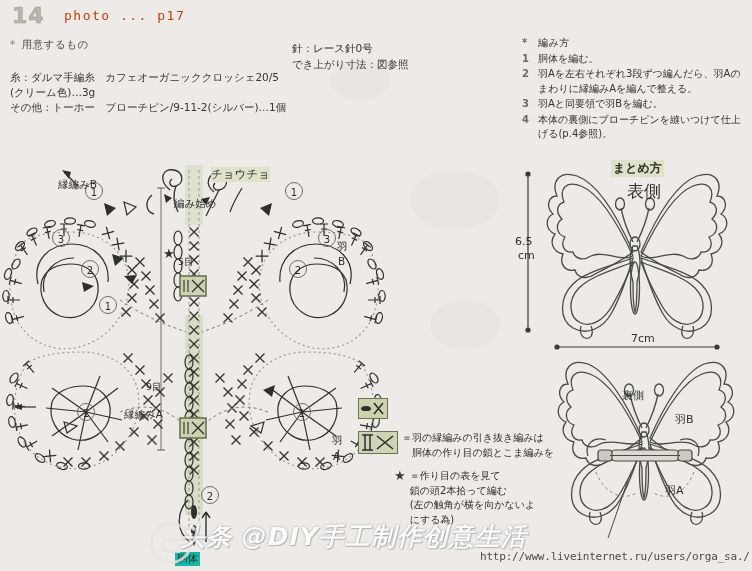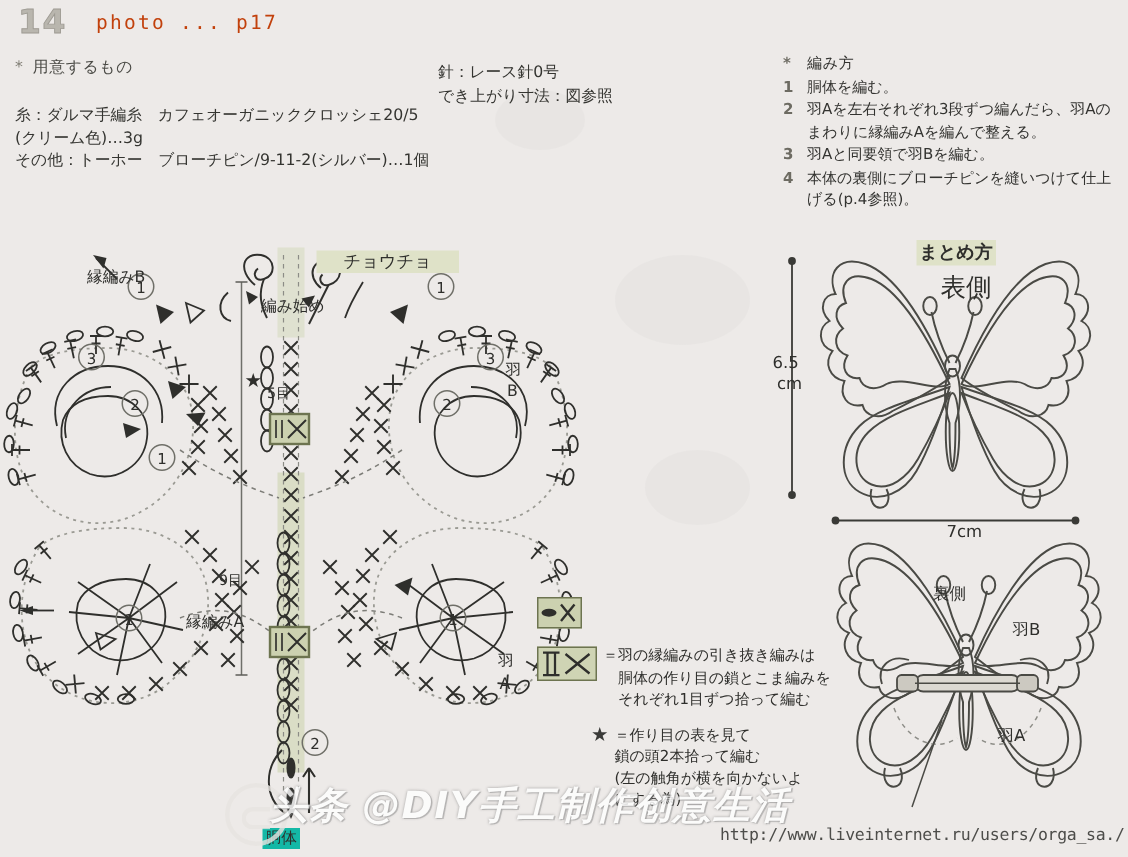--- a/index.html
+++ b/index.html
@@ -784,21 +784,21 @@
       </g>
       <path d="M13,257 l9,-3 l0,6 z" fill="#2f2f2c"></path>
 
       <g stroke="#5d5d58" stroke-width="1">
         <line x1="157" y1="38" x2="165" y2="38"></line>
         <line x1="157" y1="300" x2="165" y2="300"></line>
       </g>
     </svg>
   </div>
 
-  <div class="lbl" style="left:211px;top:167px;font-size:11.5px;background:#dfe2c8;padding:0 18px;">チョウチョ</div>
+  <div class="lbl" style="left:211px;top:167px;font-size:11.5px;background:#dfe2c8;padding:0 0;">チョウチョ</div>
   <div class="lbl" style="left:58px;top:178px;">縁編みB</div>
   <div class="lbl" style="left:174px;top:197px;">編み始め</div>
   <div class="lbl sm" style="left:178px;top:256px;">5目</div>
   <div class="lbl sm" style="left:146px;top:381px;">9目</div>
   <div class="lbl" style="left:124px;top:408px;">縁編みA</div>
   <div class="lbl" style="left:337px;top:240px;">羽</div>
   <div class="lbl" style="left:338px;top:255px;">B</div>
   <div class="lbl" style="left:332px;top:434px;">羽</div>
   <div class="lbl" style="left:333px;top:450px;">A</div>
   <div class="lbl" style="left:175px;top:552px;background:#14b8a6;padding:0 2px;">胴体</div>
@@ -844,21 +844,21 @@
       </g>
       <circle cx="42" cy="187" r="2.6" fill="#3a3a36"></circle>
       <circle cx="202" cy="187" r="2.6" fill="#3a3a36"></circle>
     </svg>
   </div>
 
   <div class="lbl" style="left:611px;top:160px;font-size:12px;font-weight:bold;background:#dfe2c8;padding:0 2px;">まとめ方</div>
   <div class="lbl" style="left:627px;top:180px;font-size:17px;">表側</div>
   <div class="lbl" style="left:515px;top:235px;font-size:11px;">6.5</div>
   <div class="lbl" style="left:518px;top:249px;font-size:11px;">cm</div>
-  <div class="lbl" style="left:631px;top:348px;font-size:11px;">7cm</div>
+  <div class="lbl" style="left:631px;top:332px;font-size:11px;">7cm</div>
 
   <div id="dia-bot">
     <svg width="204" height="185" viewBox="0 0 204 185">
       <g fill="none" stroke="#4a4a45" stroke-width="1.3">
         <path d="M94,78 C80,46 60,12 40,4 C22,-2 14,10 20,24 C12,24 8,34 16,42 C8,46 8,58 18,62 C12,70 16,80 26,82 C22,92 28,100 38,98 C40,106 50,108 58,102 C70,96 84,86 94,78 Z"></path>
         <path d="M94,82 C80,52 62,22 42,14 C26,8 20,18 25,30 C18,32 16,40 23,47 C16,52 17,62 26,65 C21,73 25,81 34,80 C36,87 44,89 52,84 C64,78 84,88 94,82 Z"></path>
         <path d="M94,84 C72,92 46,98 34,110 C20,124 20,146 34,154 C48,162 64,154 72,140 C80,126 88,104 94,84 Z"></path>
         <path d="M94,88 C74,96 52,102 40,114 C28,126 30,144 42,149 C54,154 66,144 73,132 C81,118 88,104 94,88 Z"></path>
         <path d="M102,78 C116,46 136,12 156,4 C174,-2 182,10 176,24 C184,24 188,34 180,42 C188,46 188,58 178,62 C184,70 180,80 170,82 C174,92 168,100 158,98 C156,106 146,108 138,102 C126,96 112,86 102,78 Z"></path>
         <path d="M102,82 C116,52 134,22 154,14 C170,8 176,18 171,30 C178,32 180,40 173,47 C180,52 179,62 170,65 C175,73 171,81 162,80 C160,87 152,89 144,84 C132,78 112,88 102,82 Z"></path>
@@ -915,21 +915,20 @@
       <div style="display:flex;align-items:flex-start;">
         <span class="chip2">
           <svg width="38" height="21" viewBox="0 0 38 21" style="display:block">
             <path d="M6,3 L6,18 M11,3 L11,18 M3,3 L14,3 M3,18 L14,18" stroke="#2f2f2c" stroke-width="1.5" fill="none"></path>
             <path d="M18,4 L34,17 M34,4 L18,17" stroke="#2f2f2c" stroke-width="1.6" fill="none"></path>
           </svg>
         </span>
         <span class="lg-txt">
           <span>＝羽の縁編みの引き抜き編みは</span><br>
           <span style="padding-left:10px;display:inline-block">胴体の作り目の鎖とこま編みを</span><br>
-          <span style="padding-left:10px;display:inline-block">それぞれ1目ずつ拾って編む</span>
         </span>
       </div>
     </div>
 
     <div class="lg-item" style="margin-top:8px;padding-left:36px;">
       <div style="display:flex;align-items:flex-start;">
         <span class="lg-sym" style="font-size:13px;margin-right:4px;line-height:14px;">★</span>
         <span class="lg-txt">
           <span>＝作り目の表を見て</span><br>
           <span>鎖の頭2本拾って編む</span><br>

